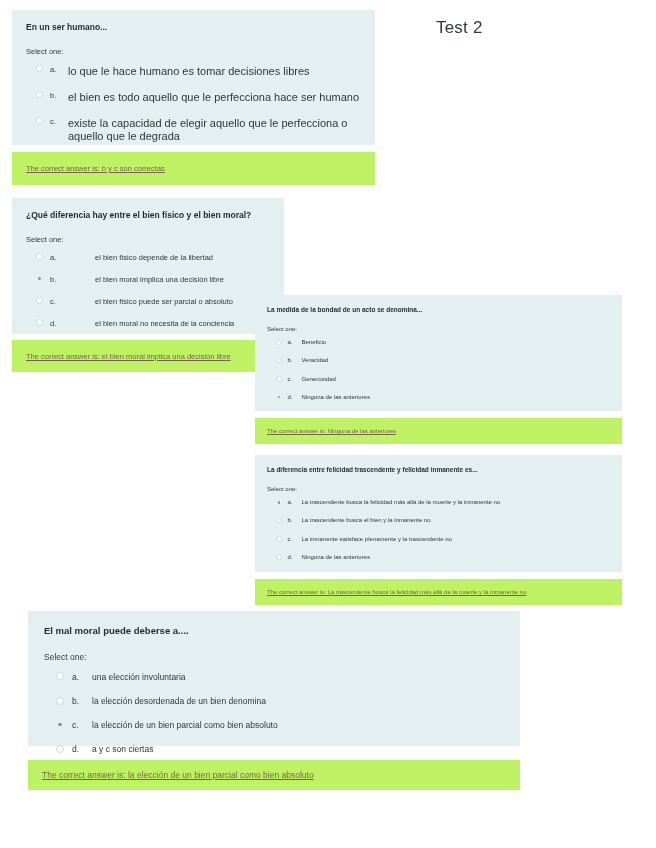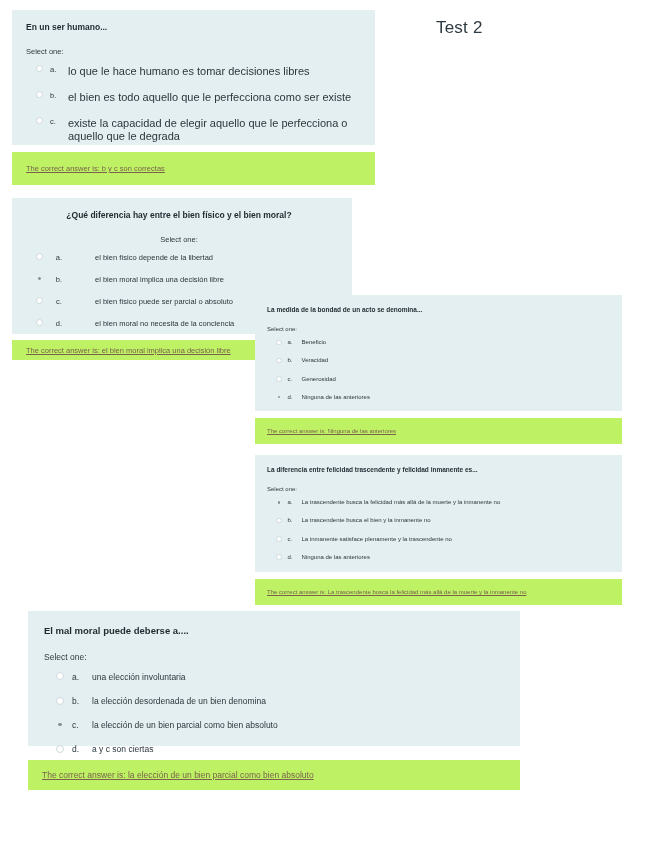--- a/index.html
+++ b/index.html
@@ -88,30 +88,30 @@
   #block1 .answers { margin-top: 9px; }
   #block1 .ans { margin-bottom: 13px; padding-left: 10px; }
   #block1 .radio { width: 7px; height: 7px; margin-top: 0px; }
   #block1 .radio.checked { width: 3px; height: 3px; margin-top: 2px; margin-left: 2px; margin-right: 2px; }
   #block1 .ans-letter { font-size: 7.5px; width: 18px; margin-left: 7px; }
   #block1 .ans-text { font-size: 11px; }
   #fb1 { left: 12px; top: 152px; width: 363px; height: 33px; padding-left: 14px; font-size: 7.5px; }
 
   
   #block2 { left: 12px; top: 198px; width: 340px; }
-  #block2 .qpanel { width: 340px; height: 136px; padding: 12px 20px 0 14px; text-align: center; }
+  #block2 .qpanel { width: 272px; height: 136px; padding: 12px 20px 0 14px; }
   #block2 .qtext { font-size: 8.5px; }
   #block2 .select-one { font-size: 7.5px; margin-top: 14px; }
   #block2 .answers { margin-top: 9px; }
   #block2 .ans { margin-bottom: 13px; padding-left: 10px; }
   #block2 .radio { width: 7px; height: 7px; }
   #block2 .radio.checked { width: 3px; height: 3px; margin-top: 2px; margin-left: 2px; margin-right: 2px; }
   #block2 .ans-letter { font-size: 7.5px; width: 18px; margin-left: 7px; }
   #block2 .ans-text { font-size: 7.5px; margin-left: 27px; }
-  #fb2 { left: 12px; top: 340px; width: 250px; height: 20px; padding-left: 14px; font-size: 7.5px; }
+  #fb2 { left: 12px; top: 340px; width: 250px; height: 32px; padding-left: 14px; font-size: 7.5px; }
 
   
   #block3 { left: 255px; top: 295px; width: 367px; }
   #block3 .qpanel { width: 367px; height: 116px; padding: 11px 12px 0 12px; }
   #block3 .qtext { font-size: 6.5px; }
   #block3 .select-one { font-size: 6px; margin-top: 12px; }
   #block3 .answers { margin-top: 7px; }
   #block3 .ans { margin-bottom: 11px; padding-left: 9px; }
   #block3 .radio { width: 5.5px; height: 5.5px; margin-top: 0.5px; }
   #block3 .radio.checked { width: 2.5px; height: 2.5px; margin-top: 2px; margin-left: 1.5px; margin-right: 1.5px; }
@@ -156,21 +156,21 @@
     <div class="select-one">Select one:</div>
     <ul class="answers">
       <li class="ans">
         <span class="radio"></span>
         <span class="ans-letter">a.</span>
         <span class="ans-text">lo que le hace humano es tomar decisiones libres</span>
       </li>
       <li class="ans">
         <span class="radio"></span>
         <span class="ans-letter">b.</span>
-        <span class="ans-text">el bien es todo aquello que le perfecciona como ser existe</span>
+        <span class="ans-text">el bien es todo aquello que le perfecciona hace ser humano</span>
       </li>
       <li class="ans">
         <span class="radio"></span>
         <span class="ans-letter">c.</span>
         <span class="ans-text">existe la capacidad de elegir aquello que le perfecciona o aquello que le degrada</span>
       </li>
       <li class="ans">
         <span class="radio checked"></span>
         <span class="ans-letter">d.</span>
         <span class="ans-text">b y c son correctas</span>

